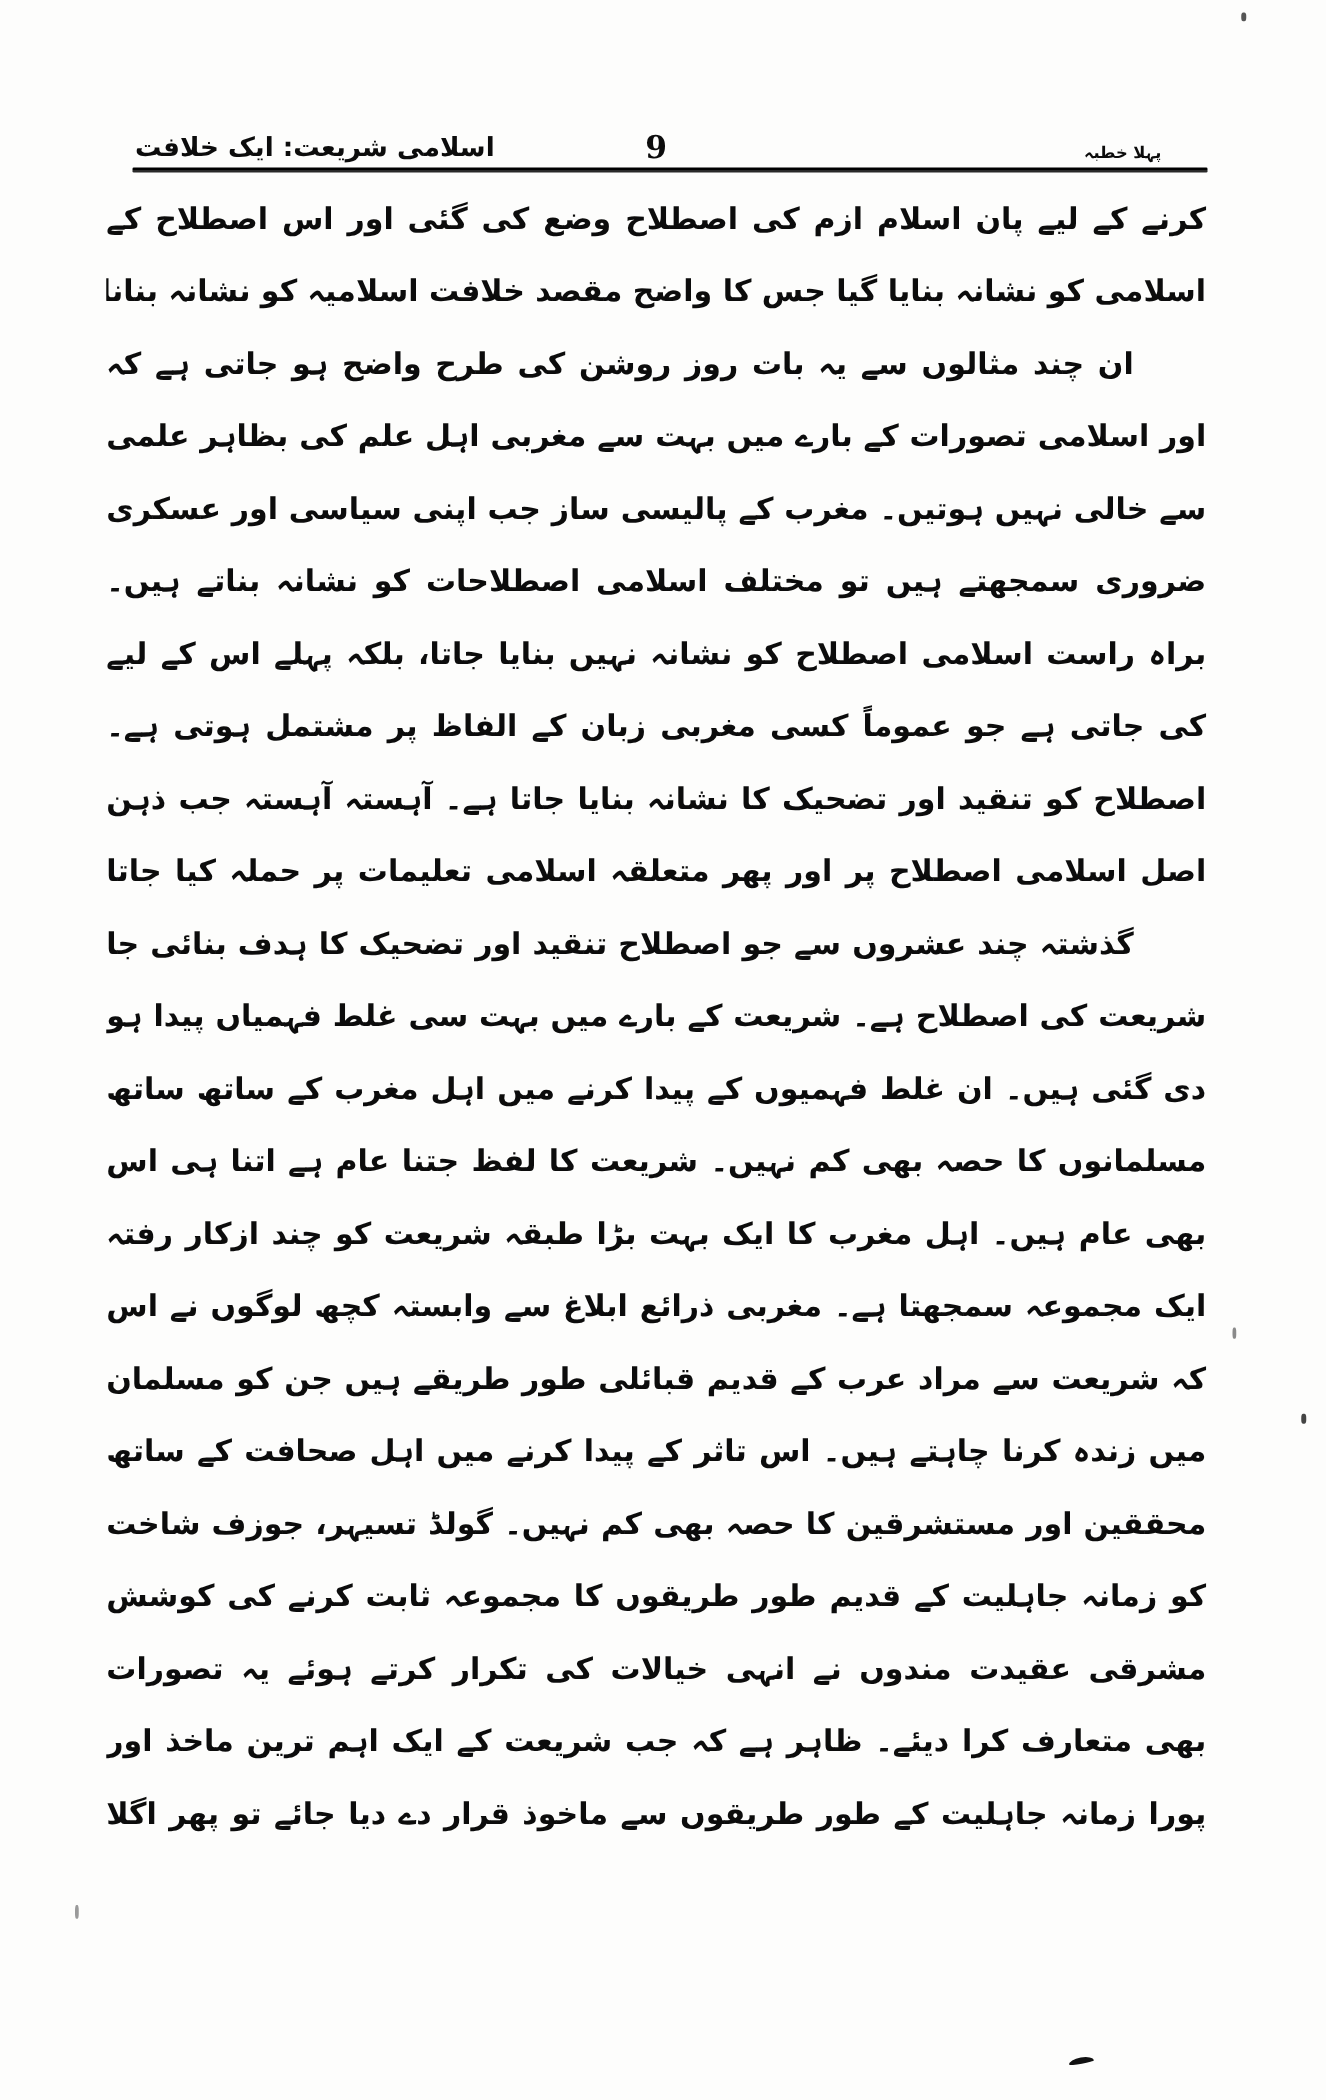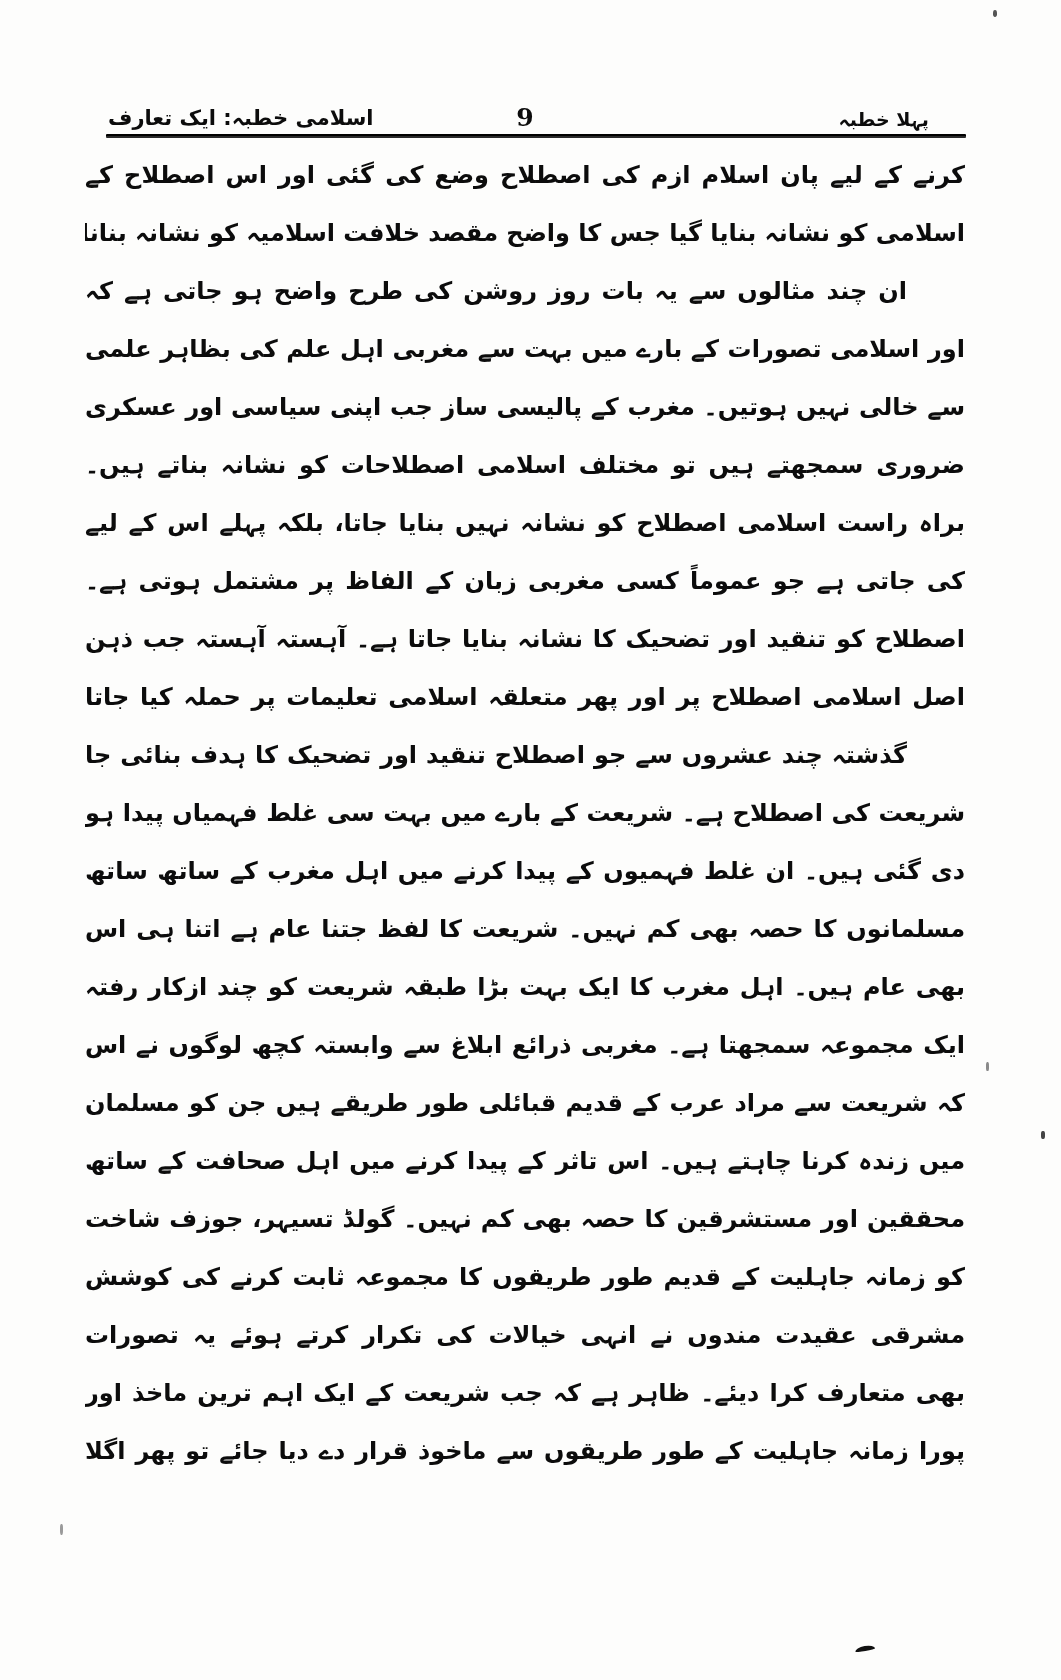--- a/index.html
+++ b/index.html
@@ -20,21 +20,21 @@
     top: 88px;
     left: 108px;
     right: 118px;
     height: 44px;
     direction: rtl;
   }
   .header-right-title {
     position: absolute;
     right: 14px;
     bottom: 2px;
-    font-size: 19px;
+    font-size: 13px;
     font-weight: bold;
     white-space: nowrap;
   }
   .header-left-title {
     position: absolute;
     left: 0;
     bottom: 2px;
     font-size: 21px;
     font-weight: bold;
     white-space: nowrap;
@@ -96,21 +96,21 @@
   }
 </style>
 </head>
 <body>
 
 <div class="page">
 
   <div class="running-header">
     <span class="header-right-title">پہلا خطبہ</span>
     <span class="header-page-number">9</span>
-    <span class="header-left-title">اسلامی خطبہ: ایک تعارف</span>
+    <span class="header-left-title">اسلامی شریعت: ایک خلافت</span>
   </div>
 
   <div class="header-rule"></div>
 
   <div class="body-text">
       <div class="text-line just">کرنے کے لیے پان اسلام ازم کی اصطلاح وضع کی گئی اور اس اصطلاح کے پردے میں وحدت</div>
       <div class="text-line">اسلامی کو نشانہ بنایا گیا جس کا واضح مقصد خلافت اسلامیہ کو نشانہ بنانا تھا۔</div>
       <div class="text-line just indent">ان چند مثالوں سے یہ بات روز روشن کی طرح واضح ہو جاتی ہے کہ اسلامی اصطلاحات</div>
       <div class="text-line just">اور اسلامی تصورات کے بارے میں بہت سے مغربی اہل علم کی بظاہر علمی کاوشیں سیاسی محرکات</div>
       <div class="text-line just">سے خالی نہیں ہوتیں۔ مغرب کے پالیسی ساز جب اپنی سیاسی اور عسکری مصلحتوں کے تحت</div>

